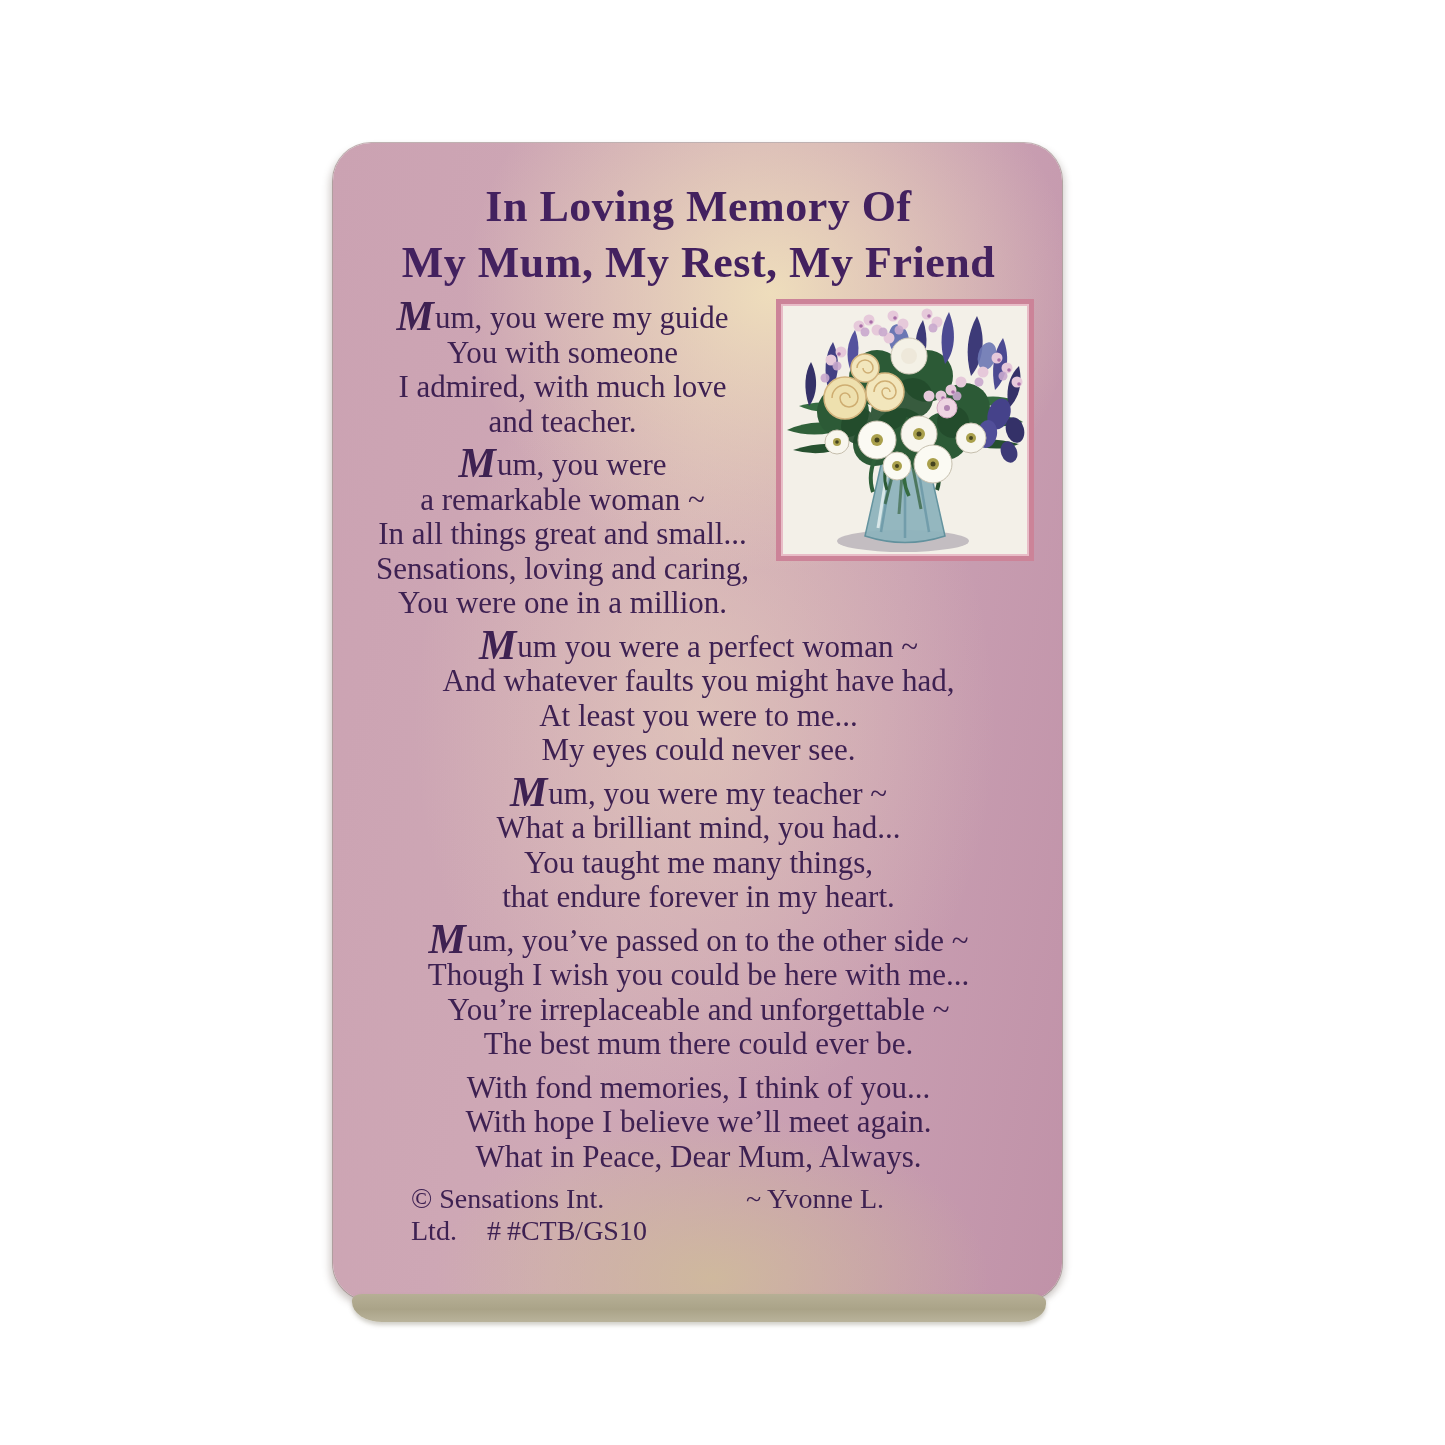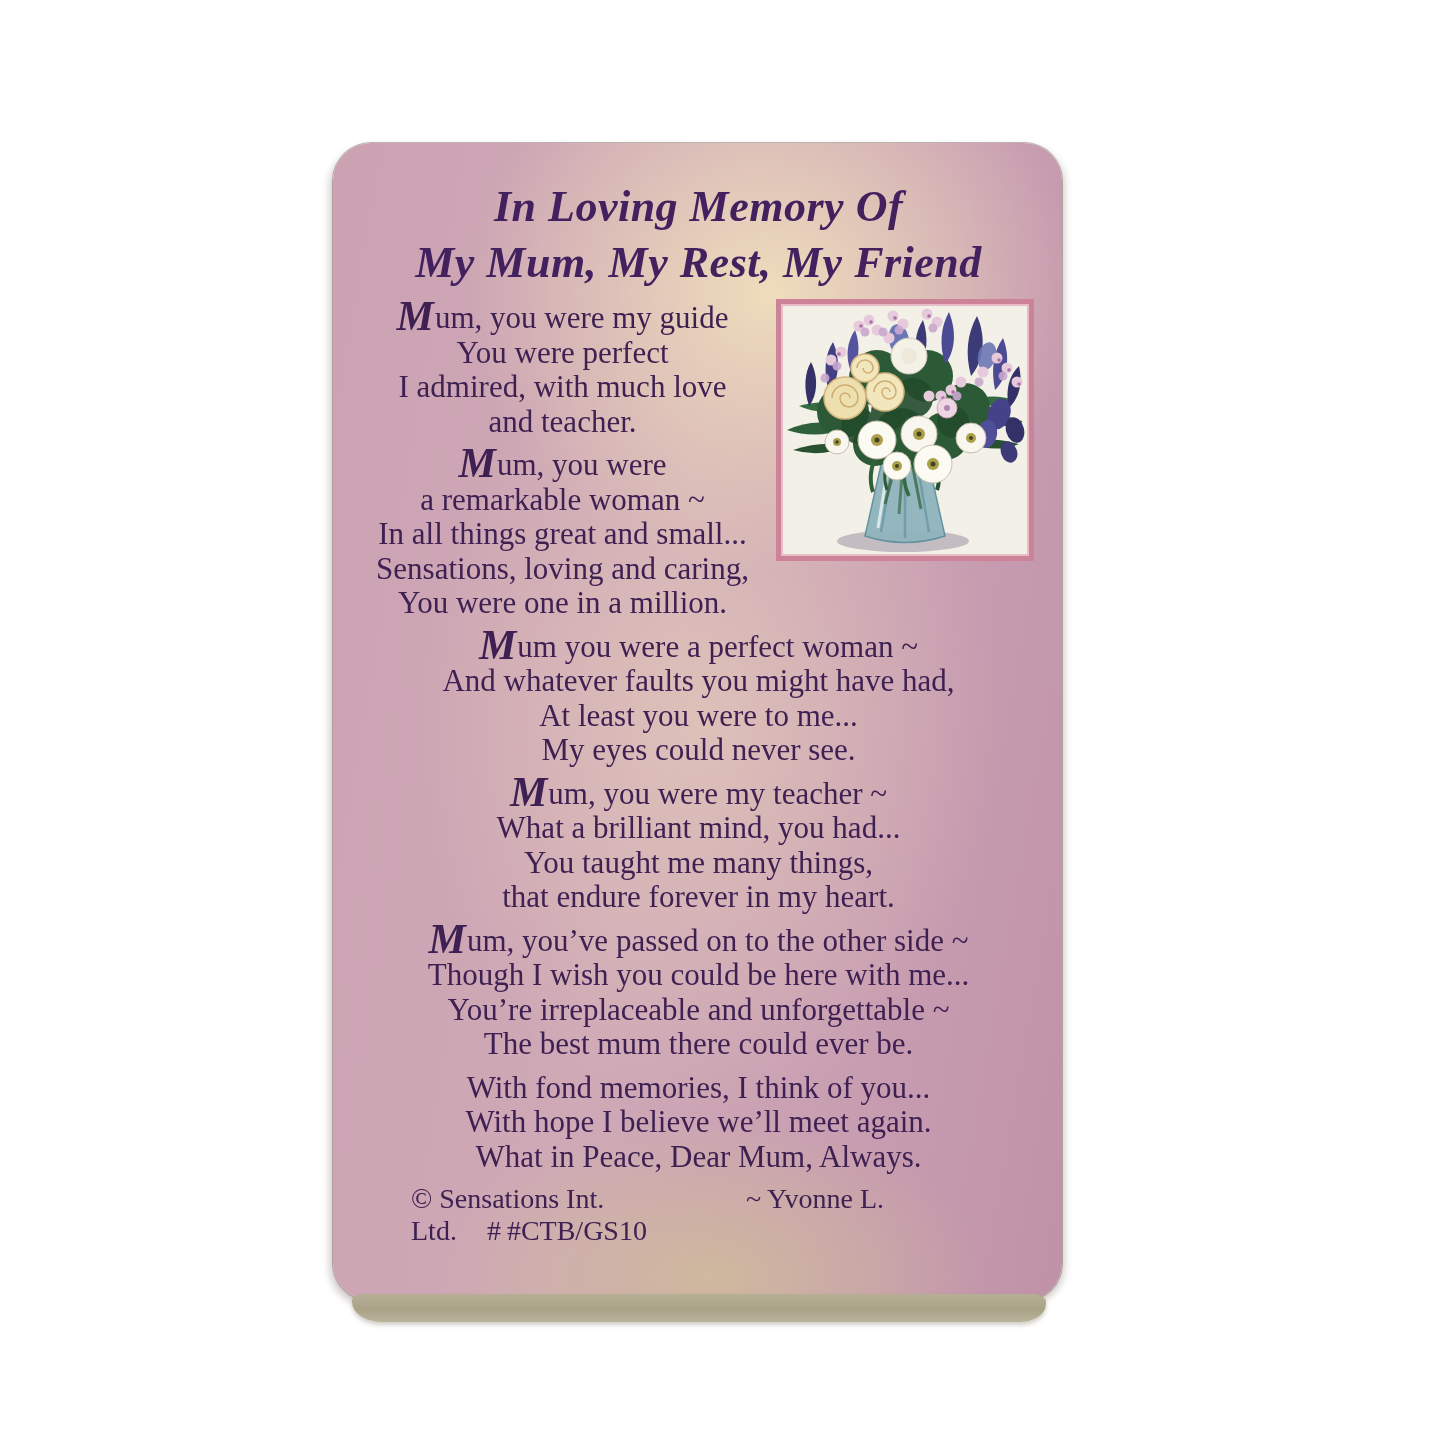--- a/index.html
+++ b/index.html
@@ -33,21 +33,20 @@
     width: 694px; height: 28px;
     background: linear-gradient(180deg, #b6af95 0%, #aaa388 55%, #b9b39b 100%);
     border-radius: 10px 14px 26px 30px / 6px 8px 18px 20px;
     box-shadow: 0 3px 4px rgba(120,115,95,0.35);
   }
   .title { text-align: center; margin-bottom: 10px; }
   .title-line {
     font-size: 44px;
     line-height: 56px;
     font-weight: bold;
-    font-style: italic;
     color: #43215f;
     white-space: nowrap;
     letter-spacing: 0.5px;
   }
   .poem { color: #3e2152; text-align: center; }
   .poem-line {
     font-size: 31px;
     line-height: 34.5px;
     white-space: nowrap;
   }
@@ -239,21 +238,21 @@
                 <circle cx="162" cy="94" r="1.8"></circle>
               <circle cx="238" cy="80" r="1.8"></circle>
             </g>
             <circle cx="166" cy="104" r="10" fill="#eed5e2" stroke="#d4a8c2"></circle>
             <circle cx="166" cy="104" r="3" fill="#b286b2"></circle>
           </g>
         </svg>
       </div>
       <div class="stanza">
           <div class="poem-line"><span class="dropcap">M</span>um, you were my guide</div>
-          <div class="poem-line">You were perfect</div>
+          <div class="poem-line">You with someone</div>
           <div class="poem-line">I admired, with much love</div>
           <div class="poem-line">and teacher.</div>
         </div>
       <div class="stanza">
           <div class="poem-line"><span class="dropcap">M</span>um, you were</div>
           <div class="poem-line">a remarkable woman ~</div>
           <div class="poem-line">In all things great and small...</div>
           <div class="poem-line">Sensations, loving and caring,</div>
           <div class="poem-line">You were one in a million.</div>
         </div>

